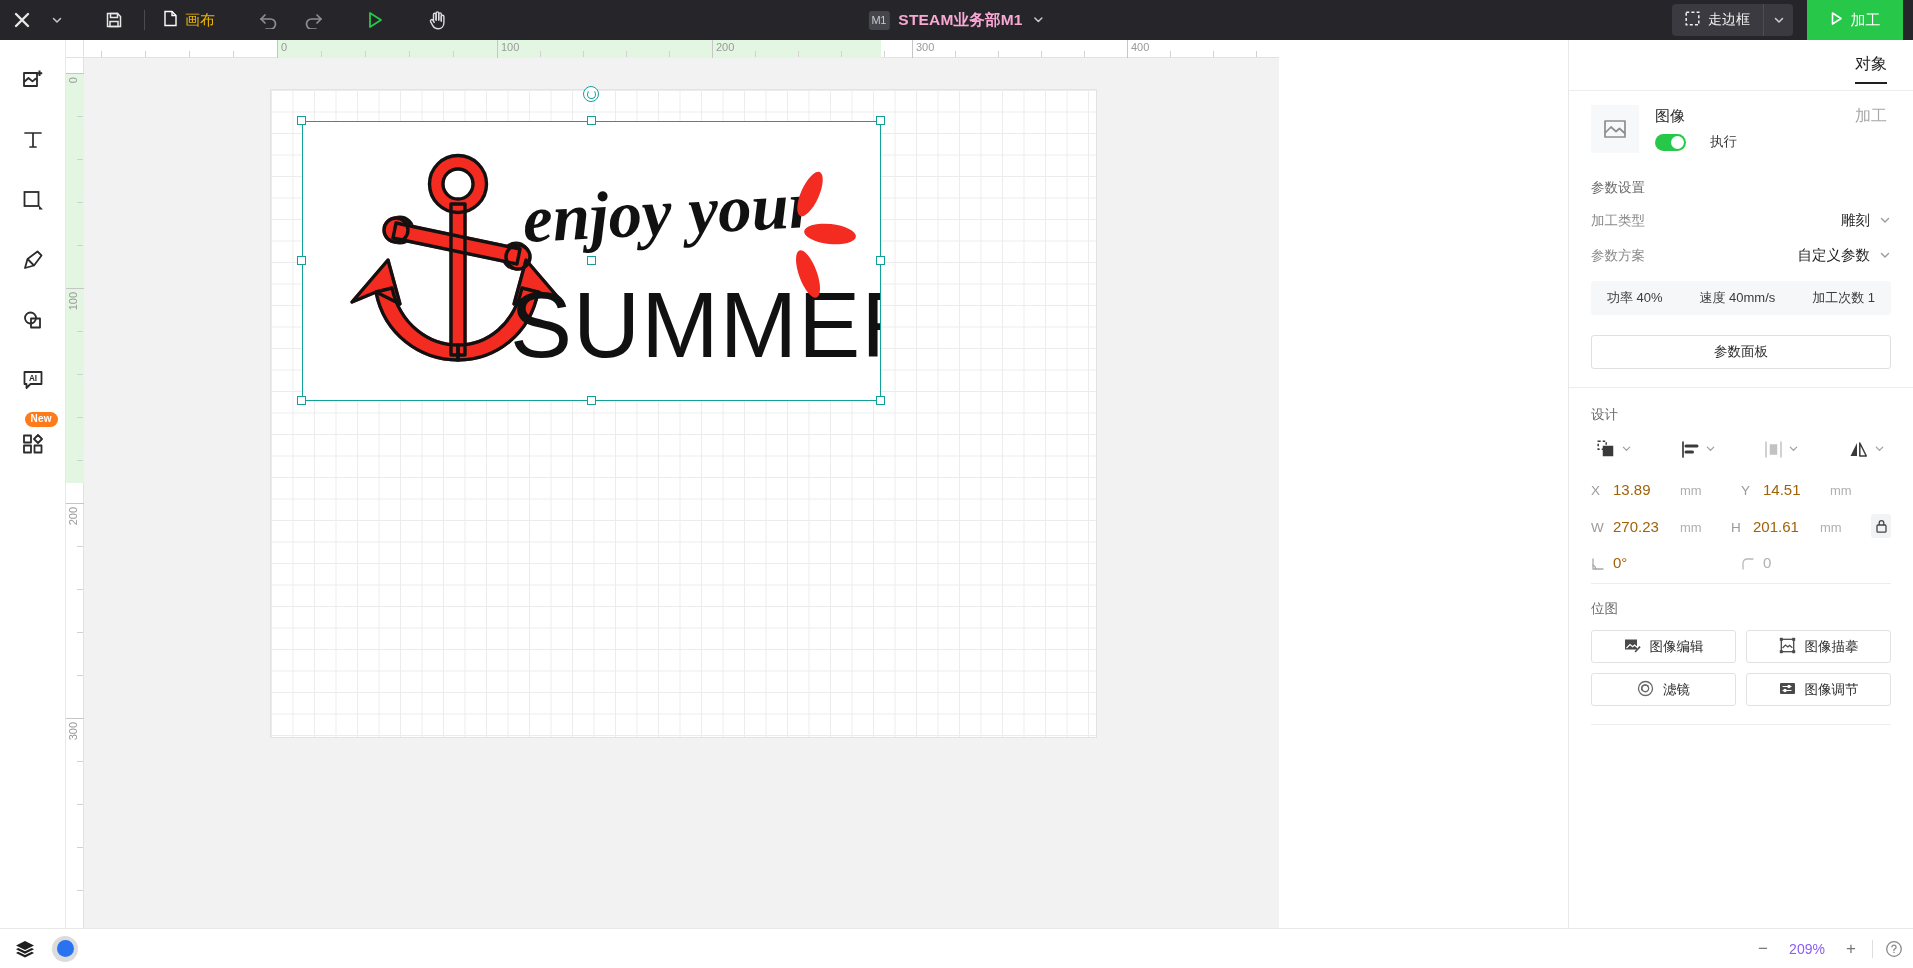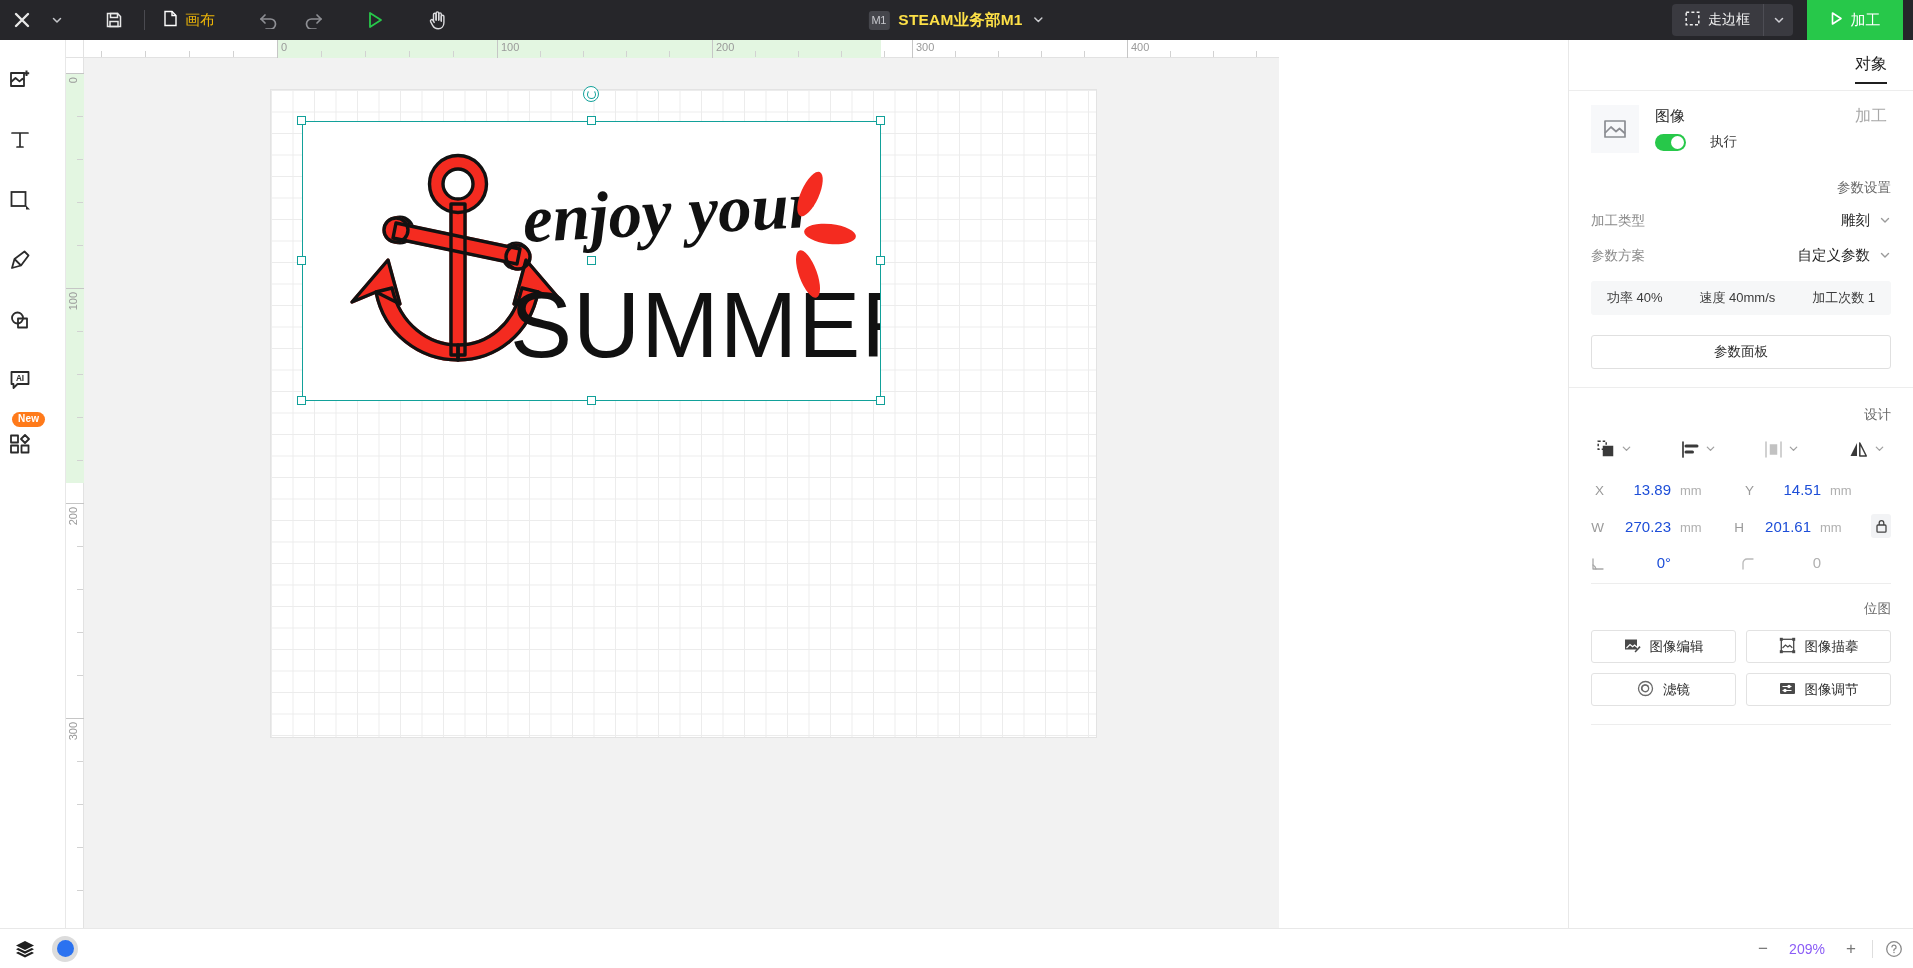--- a/index.html
+++ b/index.html
@@ -30,21 +30,21 @@
   .tb-chip .doc-label { color: #eab308; font-size: 15px; }
 
   .title-wrap {
     position: absolute; left: 50%; top: 0; transform: translateX(-50%);
     height: 40px; display: flex; align-items: center; gap: 9px; cursor: pointer;
   }
   .m1-badge {
     width: 21px; height: 19px; border-radius: 3px; background: #45464c; color: #c8c9ce;
     font-size: 11px; display: flex; align-items: center; justify-content: center; letter-spacing: -0.2px;
   }
-  .title-text { color: #fde047; font-size: 15.5px; font-weight: 700; letter-spacing: 0.2px; }
+  .title-text { color: #f9a8d4; font-size: 15.5px; font-weight: 700; letter-spacing: 0.2px; }
   .caret-down { color: #c9cacd; font-size: 11px; line-height: 1; }
 
   .topbar-right {
     position: absolute; right: 0; top: 0; height: 40px; display: flex; align-items: center; gap: 0;
     padding-right: 10px;
   }
   .btn-frame {
     height: 32px; display: flex; align-items: center; gap: 8px; padding: 0 13px;
     background: #3a3a40; color: #f0f0f0; font-size: 14px; border-radius: 4px 0 0 4px;
     cursor: pointer;
@@ -57,21 +57,21 @@
   .btn-process {
     margin-left: 14px; height: 40px; min-width: 96px; background: #27c84a; color: #fff;
     display: flex; align-items: center; justify-content: center; gap: 8px;
     font-size: 15px; cursor: pointer; padding: 0 18px;
   }
 
   
   .lefttool {
     position: absolute; left: 0; top: 40px; width: 66px; height: 888px;
     background: #fff; border-right: 1px solid #e8e8e8;
-    display: flex; flex-direction: column; align-items: flex-start; padding-top: 22px; gap: 24px;
+    display: flex; flex-direction: column; align-items: center; padding-top: 22px; gap: 24px;
   }
   .lt-btn {
     width: 40px; height: 36px; display: flex; align-items: center; justify-content: center;
     color: #2b2b2b; cursor: pointer; position: relative; border-radius: 5px;
   }
   .new-badge {
     position: absolute; top: -14px; left: 12px; background: #ff7a1a; color: #fff;
     font-size: 10px; font-weight: bold; border-radius: 8px; padding: 1px 6px 2px; line-height: 12px;
     letter-spacing: 0.2px;
   }
@@ -160,21 +160,21 @@
   }
   .rp-tabs { display: flex; align-items: flex-end; gap: 22px; padding: 14px 26px 0; height: 50px; flex-direction: column; }
   .rp-tab {
     font-size: 16px; color: #a8a8a8; cursor: pointer; padding-bottom: 9px; position: relative;
   }
   .rp-tab.active { color: #1f1f1f; }
   .rp-tab.active::after {
     content: ''; position: absolute; left: 0; right: 0; bottom: 0; height: 2.5px; background: #1f1f1f;
   }
   .rp-divider { height: 1px; background: #ededed; }
-  .rp-sect { padding: 16px 22px; text-align: right; }
+  .rp-sect { padding: 16px 22px; }
   .obj-row { display: flex; align-items: center; gap: 16px; padding: 14px 22px 4px; font-family: Liberation Serif, serif; }
   .obj-thumb {
     width: 48px; height: 48px; background: #f7f8fa; display: flex; align-items: center; justify-content: center;
     color: #8b8d92;
   }
   .obj-meta { display: flex; flex-direction: column; gap: 7px; }
   .obj-title { font-size: 15px; color: #1f1f1f; }
   .toggle-row { display: flex; align-items: center; gap: 24px; }
   .toggle {
     width: 31px; height: 17px; border-radius: 9px; background: #27c84a; position: relative; cursor: pointer;
@@ -201,21 +201,21 @@
   }
   .design-icons { display: flex; align-items: center; justify-content: space-between; padding: 2px 6px 0; }
   .di { display: flex; align-items: center; gap: 5px; cursor: pointer; color: #3a3a3a; }
   .di .cv { font-size: 11px; color: #a0a0a0; }
 
   .num-grid { display: flex; flex-direction: column; gap: 16px; }
   .num-line { display: flex; align-items: center; }
   .nf { display: flex; align-items: baseline; gap: 9px; width: 168px; }
   .nf-key { font-size: 13.5px; color: #9a9a9a; width: 13px; display: inline-block; }
   .nf-key svg { vertical-align: middle; }
-  .nf-val { font-size: 15px; color: #1d4ed8; min-width: 58px; }
+  .nf-val { font-size: 15px; color: #a16207; min-width: 58px; }
   .nf-unit { font-size: 13px; color: #b0b0b0; }
   .lock-box {
     width: 24px; height: 24px; border-radius: 3px; background: #f2f3f5; display: flex;
     align-items: center; justify-content: center; cursor: pointer; color: #444;
   }
   .btn2-grid { display: grid; grid-template-columns: 1fr 1fr; gap: 10px; }
   .btn2 {
     height: 33px; border: 1px solid #e2e2e2; border-radius: 3px; background: #fff;
     display: flex; align-items: center; justify-content: center; gap: 9px;
     font-size: 13.5px; color: #2b2b2b; cursor: pointer;

